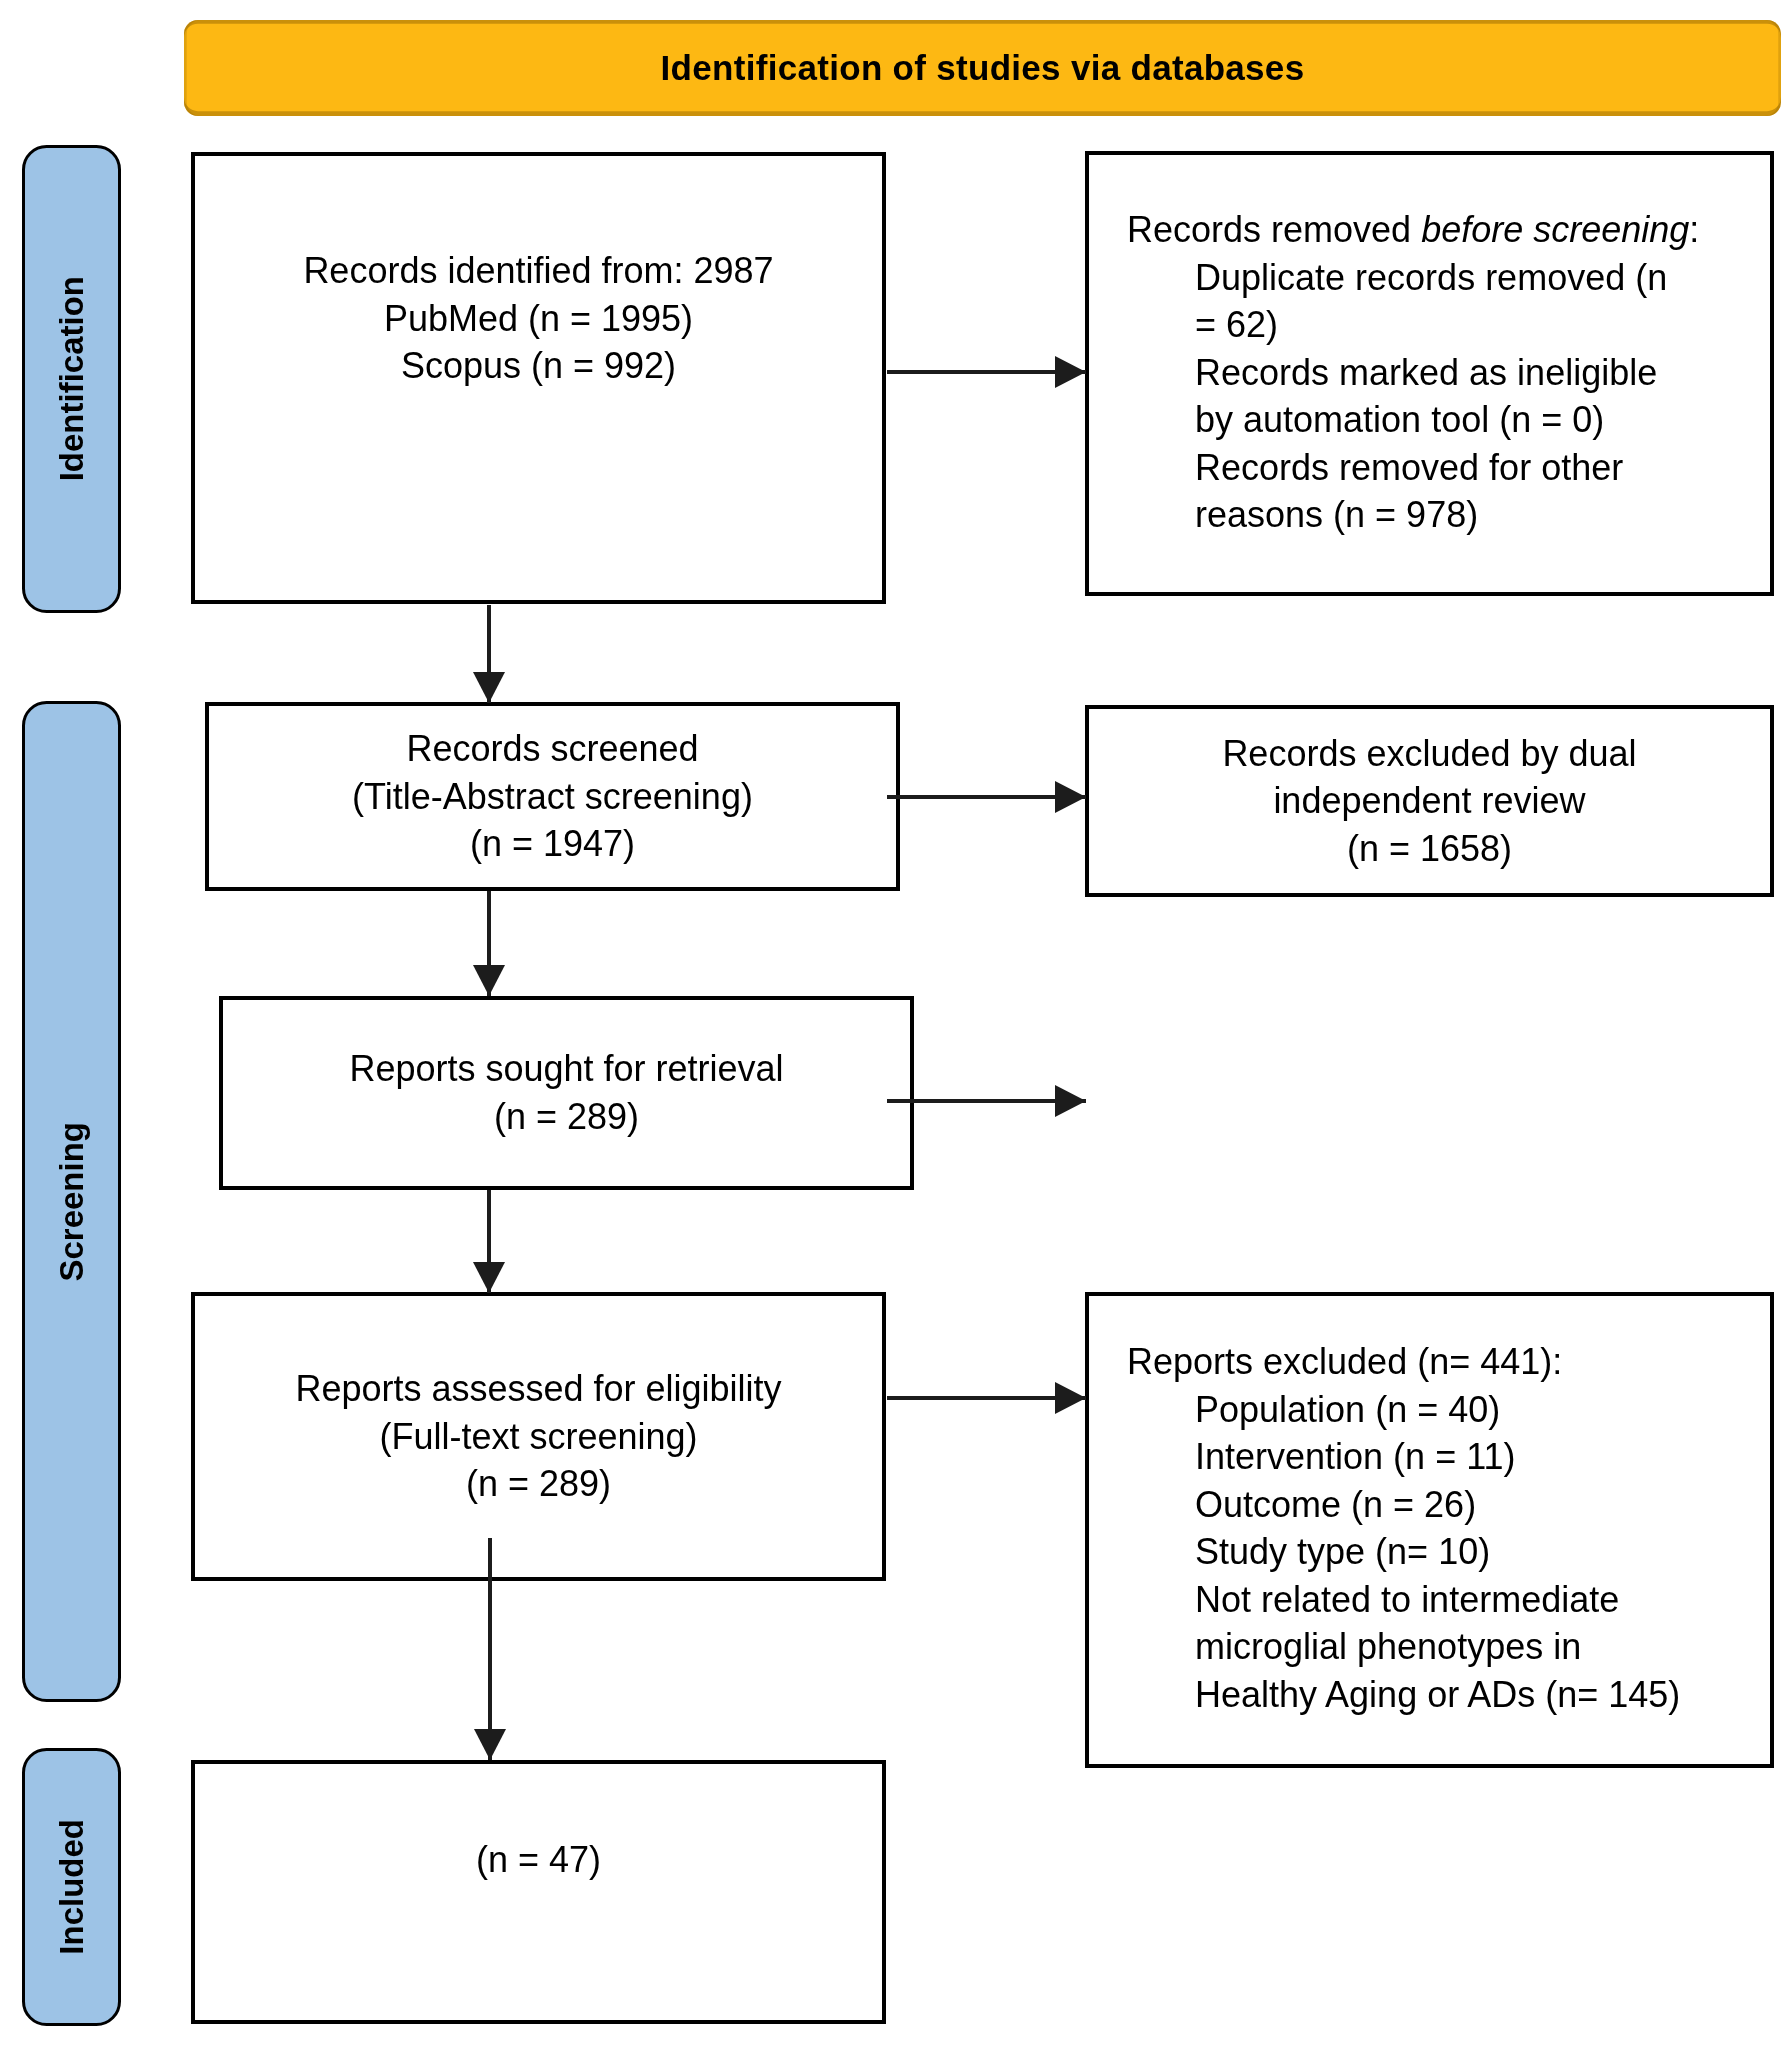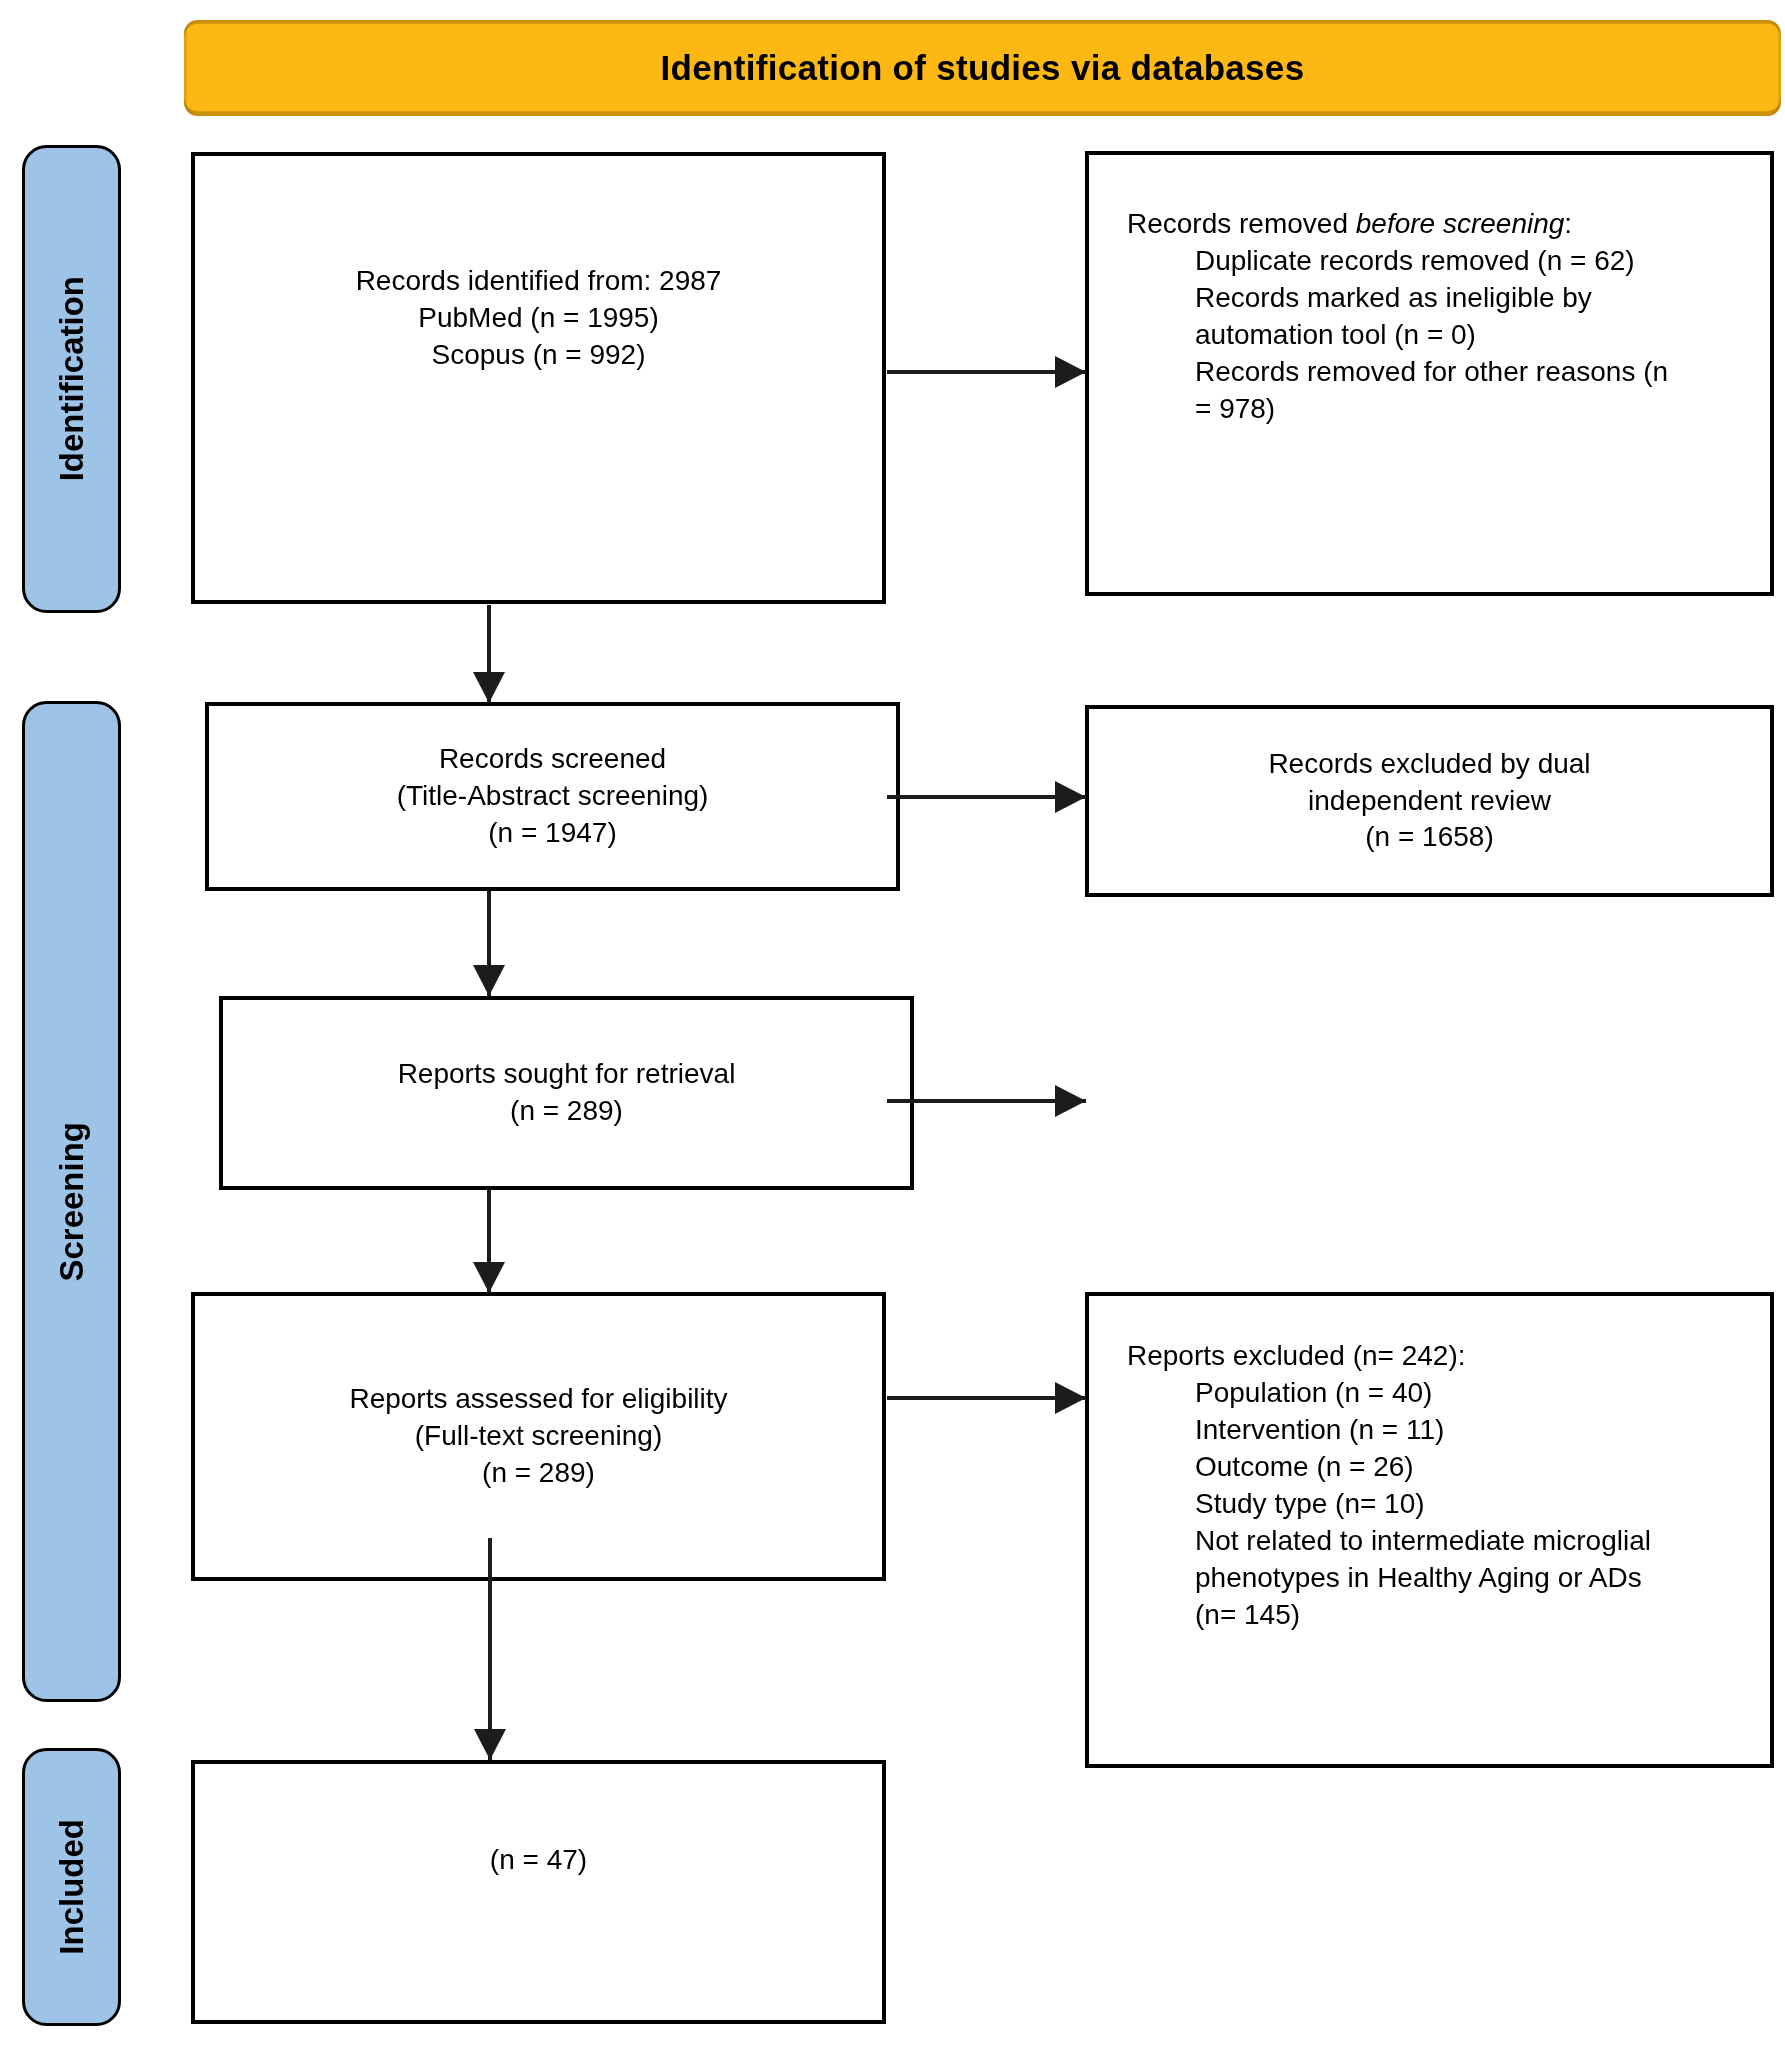--- a/index.html
+++ b/index.html
@@ -39,21 +39,21 @@
     font-size:33px;font-weight:bold;white-space:nowrap;
   }
   .stage-identification{top:145px;height:468px;}
   .stage-screening{top:701px;height:1001px;}
   .stage-included{top:1748px;height:278px;}
 
   
   .box{
     position:absolute;background:var(--box-bg);
     border:4.3px solid #000;box-sizing:border-box;
-    font-size:28px;line-height:1.32;
+    font-size:36px;line-height:1.32;
   }
   .box.center{display:flex;flex-direction:column;align-items:center;justify-content:center;text-align:center;}
   .b1{left:191px;top:152px;width:695px;height:452px;padding-bottom:119px;}
   .b2{left:205px;top:702px;width:695px;height:189px;}
   .b3{left:191px;top:996px;width:695px;height:194px;margin-left:28px;}
   .b4{left:191px;top:1292px;width:695px;height:289px;}
   .b5{left:191px;top:1760px;width:695px;height:264px;padding-bottom:64px;}
 
   .r1{left:1085px;top:151px;width:689px;height:445px;padding:51px 21.4px 10.7px 38px;}
   .r2{left:1085px;top:705px;width:689px;height:192px;}
@@ -141,21 +141,21 @@
   </div>
 
   <div class="box center r2">
     <span class="line">Records excluded by dual</span>
     <span class="line">independent review</span>
     <span class="line">(n = 1658)</span>
   </div>
 
 
   <div class="box r4">
-    <span class="line">Reports excluded (n= 242):</span>
+    <span class="line">Reports excluded (n= 441):</span>
     <span class="line indent-item">Population (n = 40)</span>
     <span class="line indent-item">Intervention (n = 11)</span>
     <span class="line indent-item">Outcome (n = 26)</span>
     <span class="line indent-item">Study type (n= 10)</span>
     <span class="line indent-item">Not related to intermediate microglial phenotypes in Healthy Aging or ADs (n= 145)</span>
   </div>
 
   <div class="arrow-v av1"></div>
   <div class="arrow-v av2"></div>
   <div class="arrow-v av3"></div>

